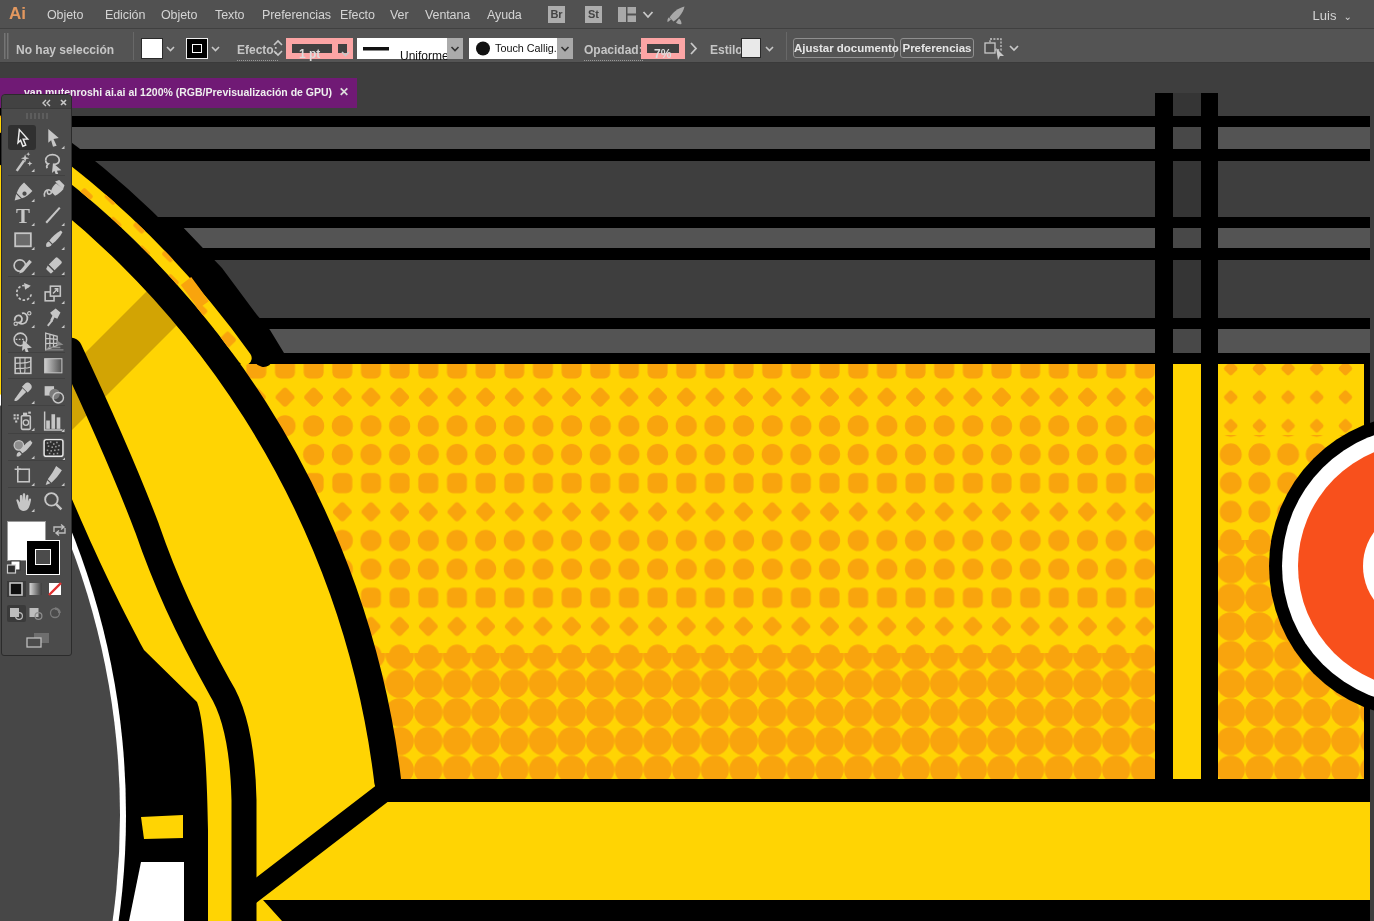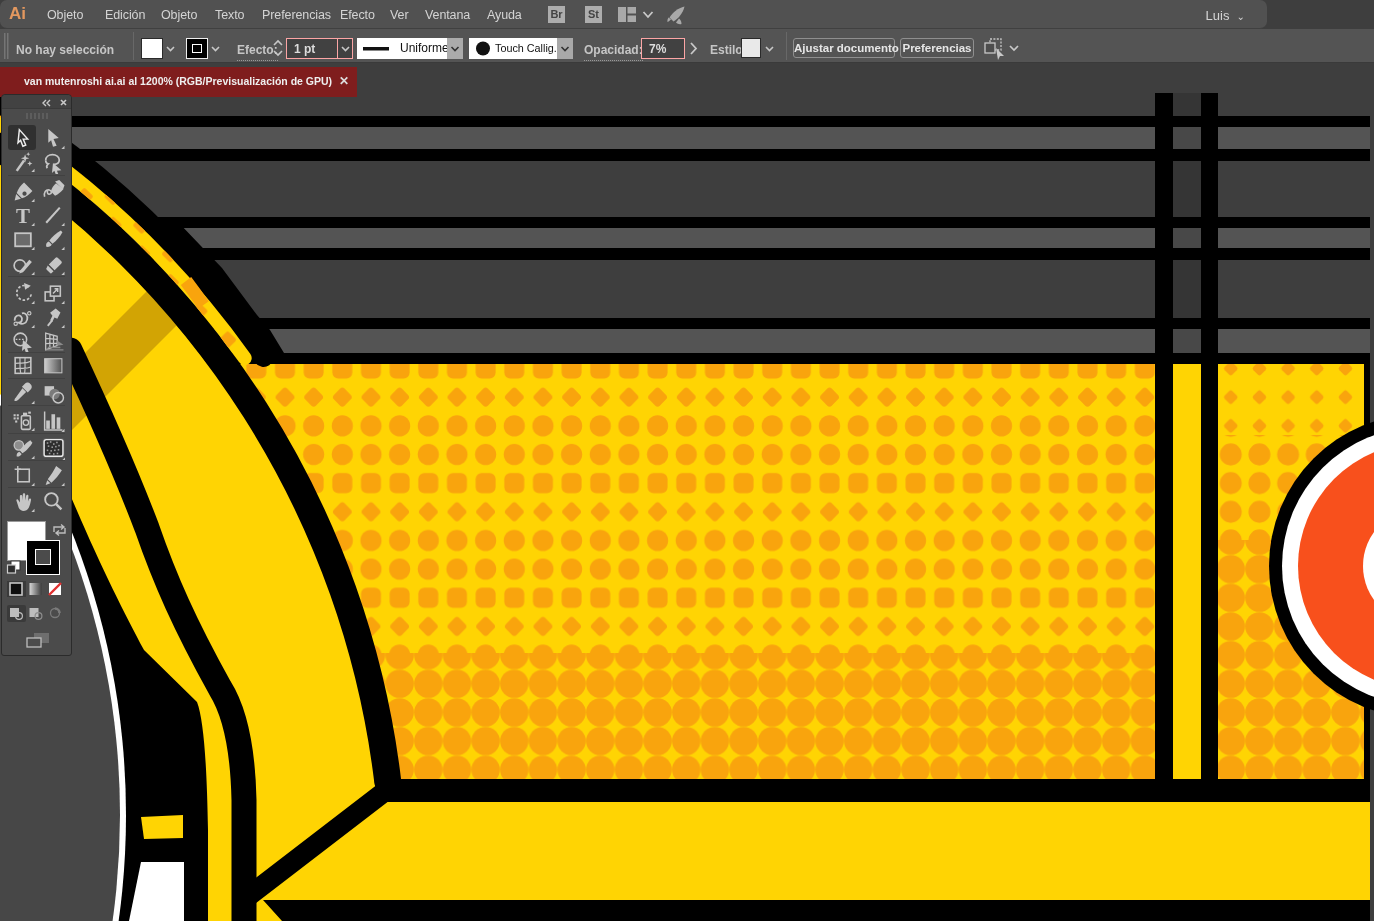--- a/index.html
+++ b/index.html
@@ -1,32 +1,32 @@
 <!DOCTYPE html>
 <html><head>
 <meta charset="utf-8">
 <style>
   html,body{margin:0;padding:0;width:1374px;height:921px;overflow:hidden;background:#3E3E3E;
     font-family:"Liberation Sans",sans-serif;-webkit-font-smoothing:antialiased;}
   #app{position:absolute;left:0;top:0;width:1374px;height:921px;}
   
-  #menubar{position:absolute;left:0;top:0;width:1267px;height:29px;background:#515151;border-bottom:1px solid #404040;box-sizing:border-box;border-radius:7px;}
+  #menubar{position:absolute;left:0;top:0;width:1374px;height:29px;background:#515151;border-bottom:1px solid #404040;box-sizing:border-box;}
   #menubar .ai{position:absolute;left:9px;top:4px;font-size:17px;font-weight:bold;color:#E3985F;letter-spacing:0px;}
   .mitem{position:absolute;top:8px;font-size:12.5px;color:#D4D4D4;white-space:nowrap;letter-spacing:-0.1px;}
   #luis{position:absolute;right:22px;top:8px;font-size:13px;color:#D4D4D4;}
   
   #ctrlbar{position:absolute;left:0;top:29px;width:1374px;height:34px;background:#545454;border-bottom:1px solid #3A3A3A;box-sizing:border-box;}
   .clabel{position:absolute;top:14px;font-size:12px;font-weight:bold;color:#C6C6C6;white-space:nowrap;}
-  .cfield{position:absolute;top:9px;height:21px;background:#414141;border:1px solid #fca5a5;box-sizing:border-box;color:#DCDCDC;font-size:12px;font-weight:bold;line-height:20px;}
+  .cfield{position:absolute;top:9px;height:21px;background:#414141;border:6px solid #fca5a5;box-sizing:border-box;color:#DCDCDC;font-size:12px;font-weight:bold;line-height:20px;}
   .cbtn{position:absolute;top:9px;height:20px;border:1px solid #8F8F8F;border-radius:3px;color:#E6E6E6;font-size:11.5px;font-weight:bold;line-height:18px;text-align:center;box-sizing:border-box;white-space:nowrap;}
   .chev{position:absolute;top:9px;width:15px;height:21px;}
   .dotu{border-bottom:1px dotted #9A9A9A;padding-bottom:3px;}
   
   #tabbar{position:absolute;left:0;top:63px;width:1374px;height:30px;background:#3E3E3E;}
-  #tab{position:absolute;left:0;top:4px;width:357px;height:30px;background:#7f1d1d;text-decoration:underline;}
+  #tab{position:absolute;left:0;top:15px;width:357px;height:30px;background:#701a75;text-decoration:underline;}
   #tab .t{position:absolute;left:24px;top:8px;font-size:10.5px;font-weight:bold;color:#EFEFEF;letter-spacing:0px;white-space:nowrap;}
   #tab .x{position:absolute;left:339px;top:7px;font-size:12px;font-weight:bold;color:#DDD;}
   
   #art{position:absolute;left:0;top:93px;width:1374px;height:828px;}
   
   #toolpanel{position:absolute;left:1px;top:94px;width:71px;height:562px;background:#4B4B4B;border:1px solid #2B2B2B;border-radius:4px 4px 3px 3px;box-sizing:border-box;}
   #tphead{position:absolute;left:0;top:0;width:100%;height:13px;background:#424242;border-bottom:1px solid #3A3A3A;border-radius:4px 4px 0 0;}
   .tpsep{position:absolute;left:6px;width:57px;height:1px;background:#414141;}
   .tool{position:absolute;width:26px;height:23px;}
   .tool svg{position:absolute;left:2px;top:1px;}
@@ -181,21 +181,21 @@
       <path d="M 4 14 L 8 18 L 12 14" stroke="#C8C8C8" stroke-width="1.6" fill="none"></path>
     </svg>
     <div class="cfield" style="left:286px;width:52px;padding-left:7px">1 pt</div>
     <div class="cfield" style="left:338px;width:15px;border-left:none"><svg width="15" height="19">
           <path d="M 4 8 L 7.5 11.5 L 11 8" stroke="#C8C8C8" stroke-width="1.6" fill="none"></path>
         </svg></div>
 
     <div style="position:absolute;left:357px;top:9px;width:90px;height:21px;background:#FFF;color:#111;font-size:12px;line-height:21px;box-sizing:border-box">
       <svg width="34" height="21" style="vertical-align:top">
           <rect x="6" y="9" width="26" height="3.5" fill="#111"></rect>
-        </svg><span style="position:absolute;left:43px;top:0;white-space:nowrap">Uniforme</span>
+        </svg><span style="position:absolute;left:43px;top:8px;white-space:nowrap">Uniforme</span>
     </div>
     <div style="position:absolute;left:447px;top:9px;width:16px;height:21px;background:#ABABAB"><svg width="16" height="21">
           <path d="M 4.5 9 L 8 12.5 L 11.5 9" stroke="#333" stroke-width="1.6" fill="none"></path>
         </svg></div>
 
     <div style="position:absolute;left:469px;top:9px;width:88px;height:21px;background:#FFF;color:#111;font-size:12px;line-height:21px;box-sizing:border-box">
       <svg width="26" height="21" style="vertical-align:top">
           <circle cx="14" cy="10.5" r="7" fill="#111"></circle>
         </svg><span style="position:absolute;left:26px;top:0;white-space:nowrap;font-size:10.8px">Touch Callig...</span>
     </div>

